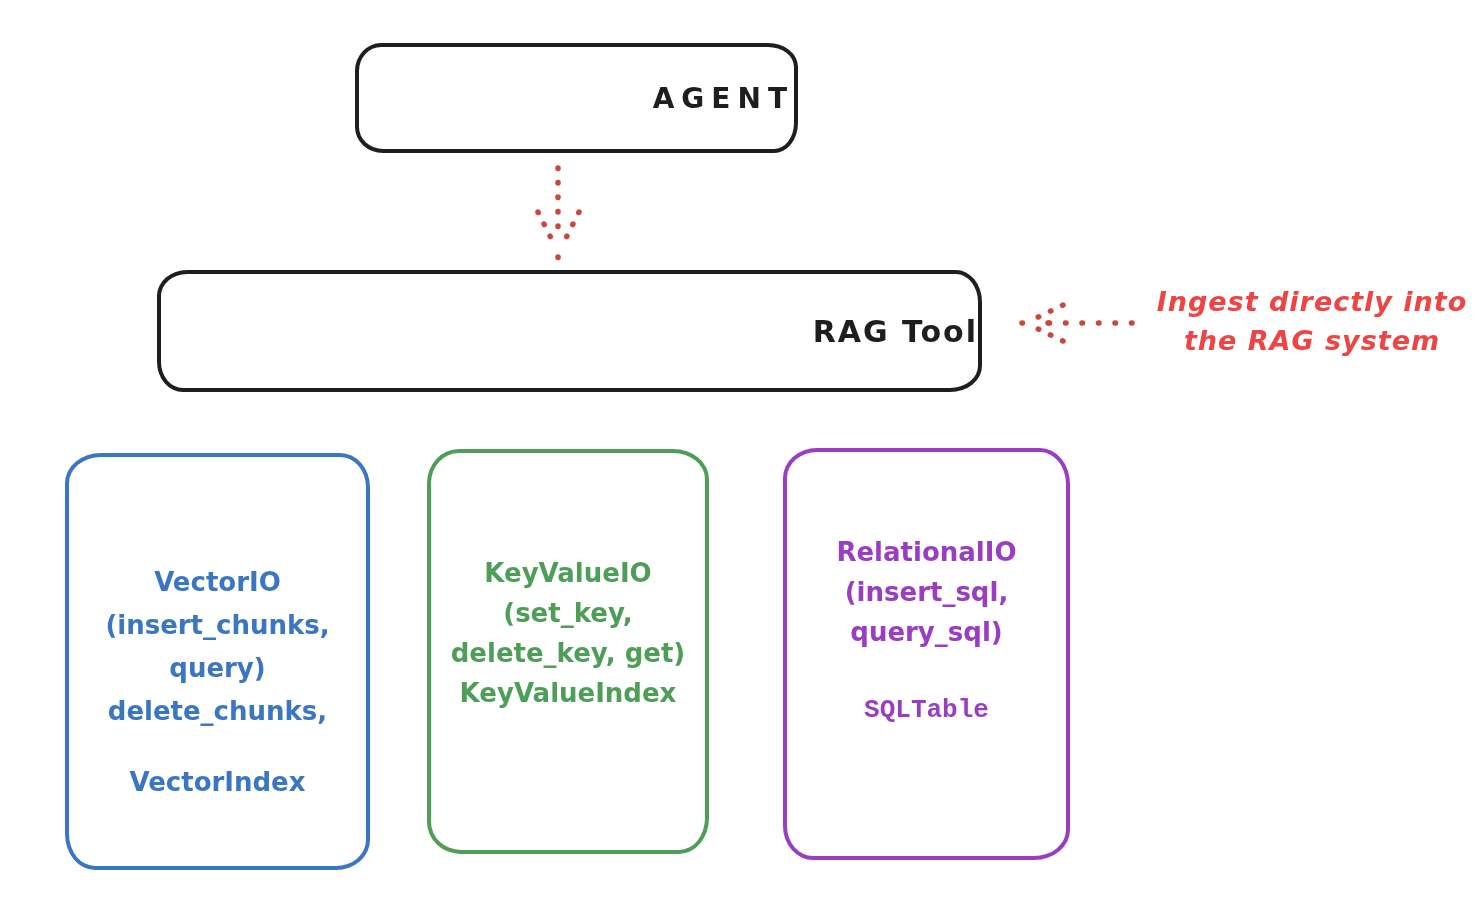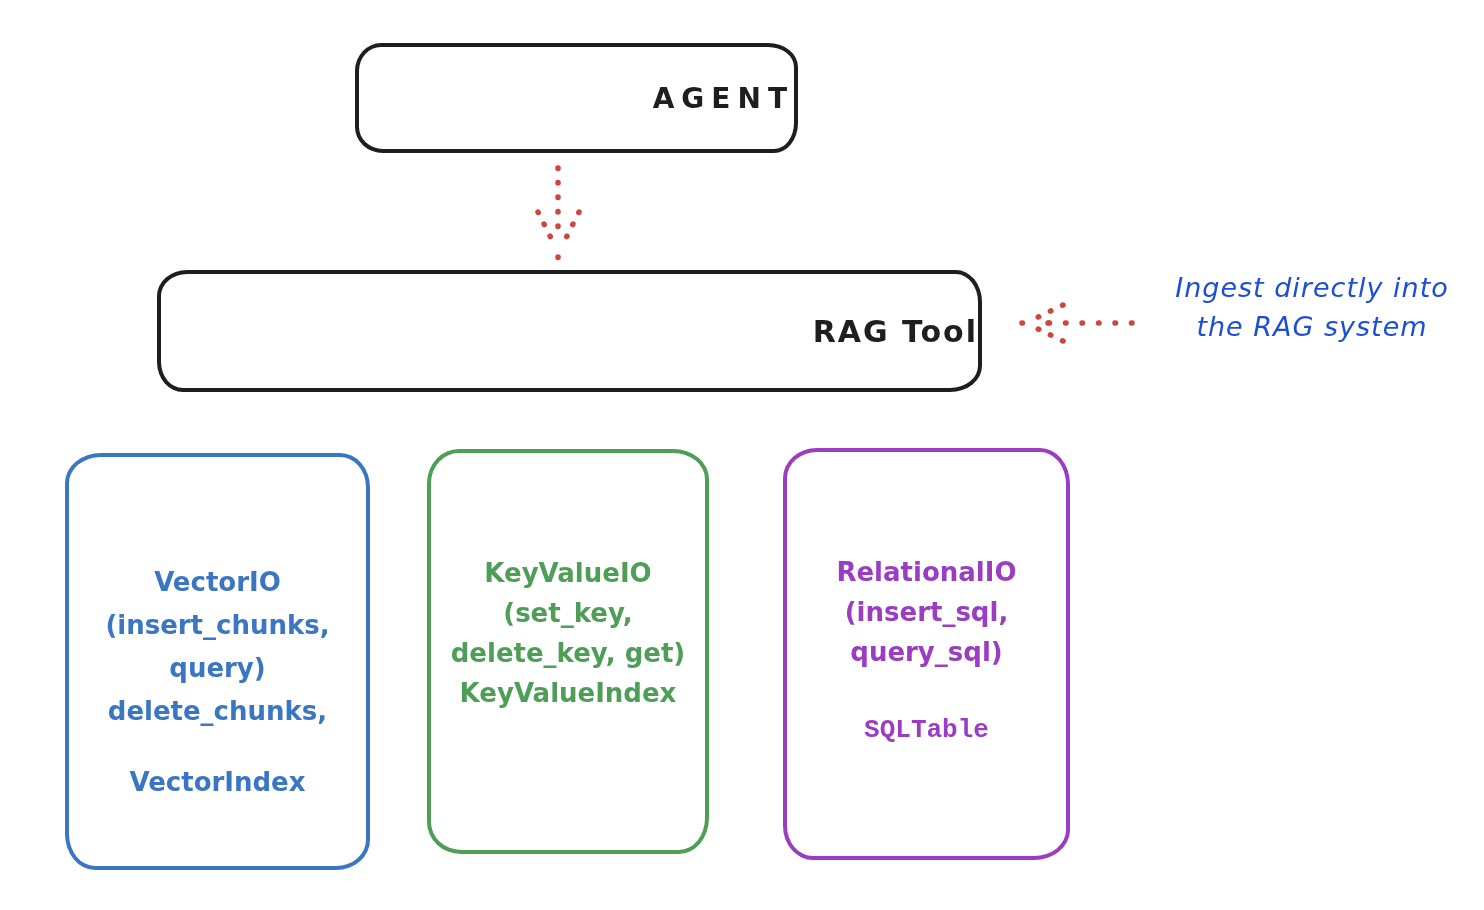--- a/index.html
+++ b/index.html
@@ -39,24 +39,24 @@
   }
 
   
   .arrow-layer {
     position: absolute; left: 0; top: 0; width: 1484px; height: 910px;
     pointer-events: none;
   }
 
   
   .ingest-annotation {
-    position: absolute; left: 1140px; top: 268px; width: 344px;
+    position: absolute; left: 1140px; top: 282px; width: 344px;
     text-align: center;
-    color: #1d4ed8;
-    font-size: 27px; font-weight: normal; font-style: italic;
+    color: #ef4444;
+    font-size: 27px; font-weight: bold; font-style: italic;
     line-height: 39px;
     letter-spacing: 1px;
   }
 
   
   .backend-box {
     position: absolute;
     background: #ffffff;
     border-width: 4px; border-style: solid;
     text-align: center;
@@ -73,21 +73,21 @@
     left: 427px; top: 449px; width: 282px; height: 405px;
     border-color: #4f9e58; color: #4f9e58;
     border-radius: 32px 36px 30px 34px / 34px 30px 36px 32px;
     padding-top: 100px;
     font-size: 26px; line-height: 40px;
   }
   .backend-relational {
     left: 783px; top: 448px; width: 287px; height: 412px;
     border-color: #9a3dc2; color: #9a3dc2;
     border-radius: 34px 30px 36px 30px / 30px 36px 30px 34px;
-    padding-top: 100px;
+    padding-top: 80px;
     font-size: 26px; line-height: 40px;
   }
   .index-label-vector { margin-top: 28px; }
   .index-label-kv { }
   .index-label-rel { margin-top: 38px; font-family: Liberation Mono, monospace; }
 </style>
 </head>
 <body>
 
 <div class="canvas">

